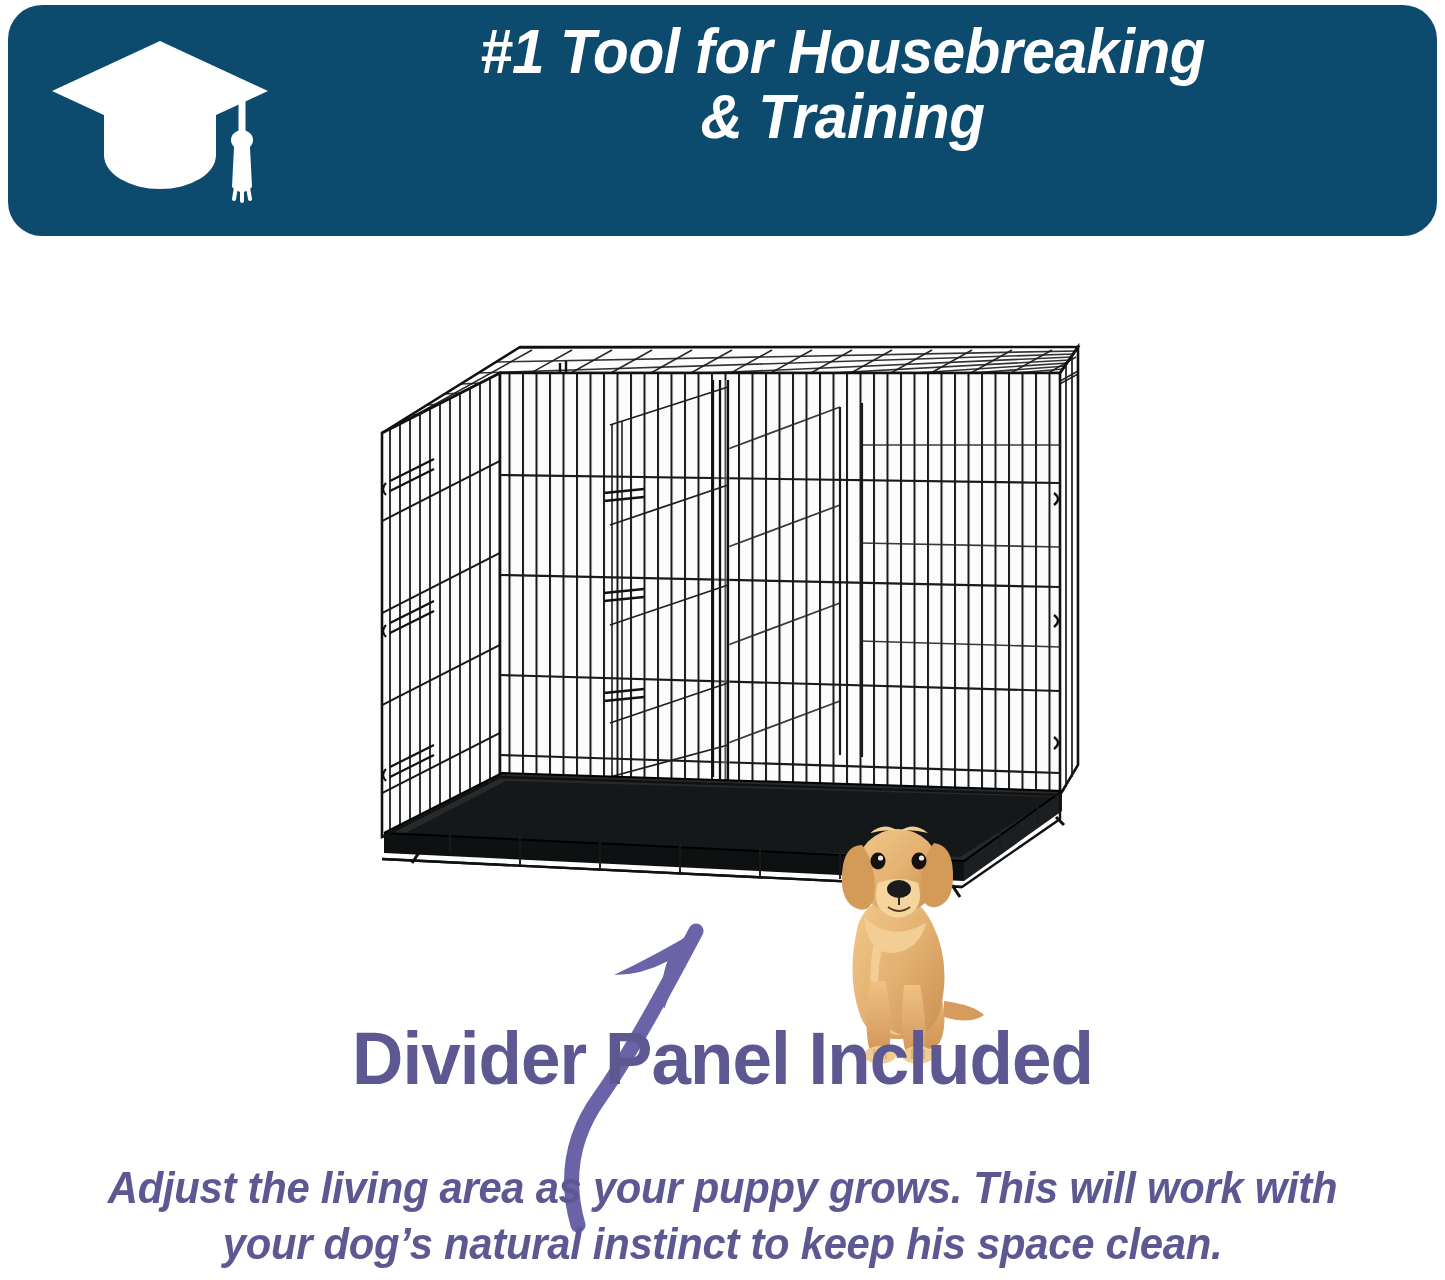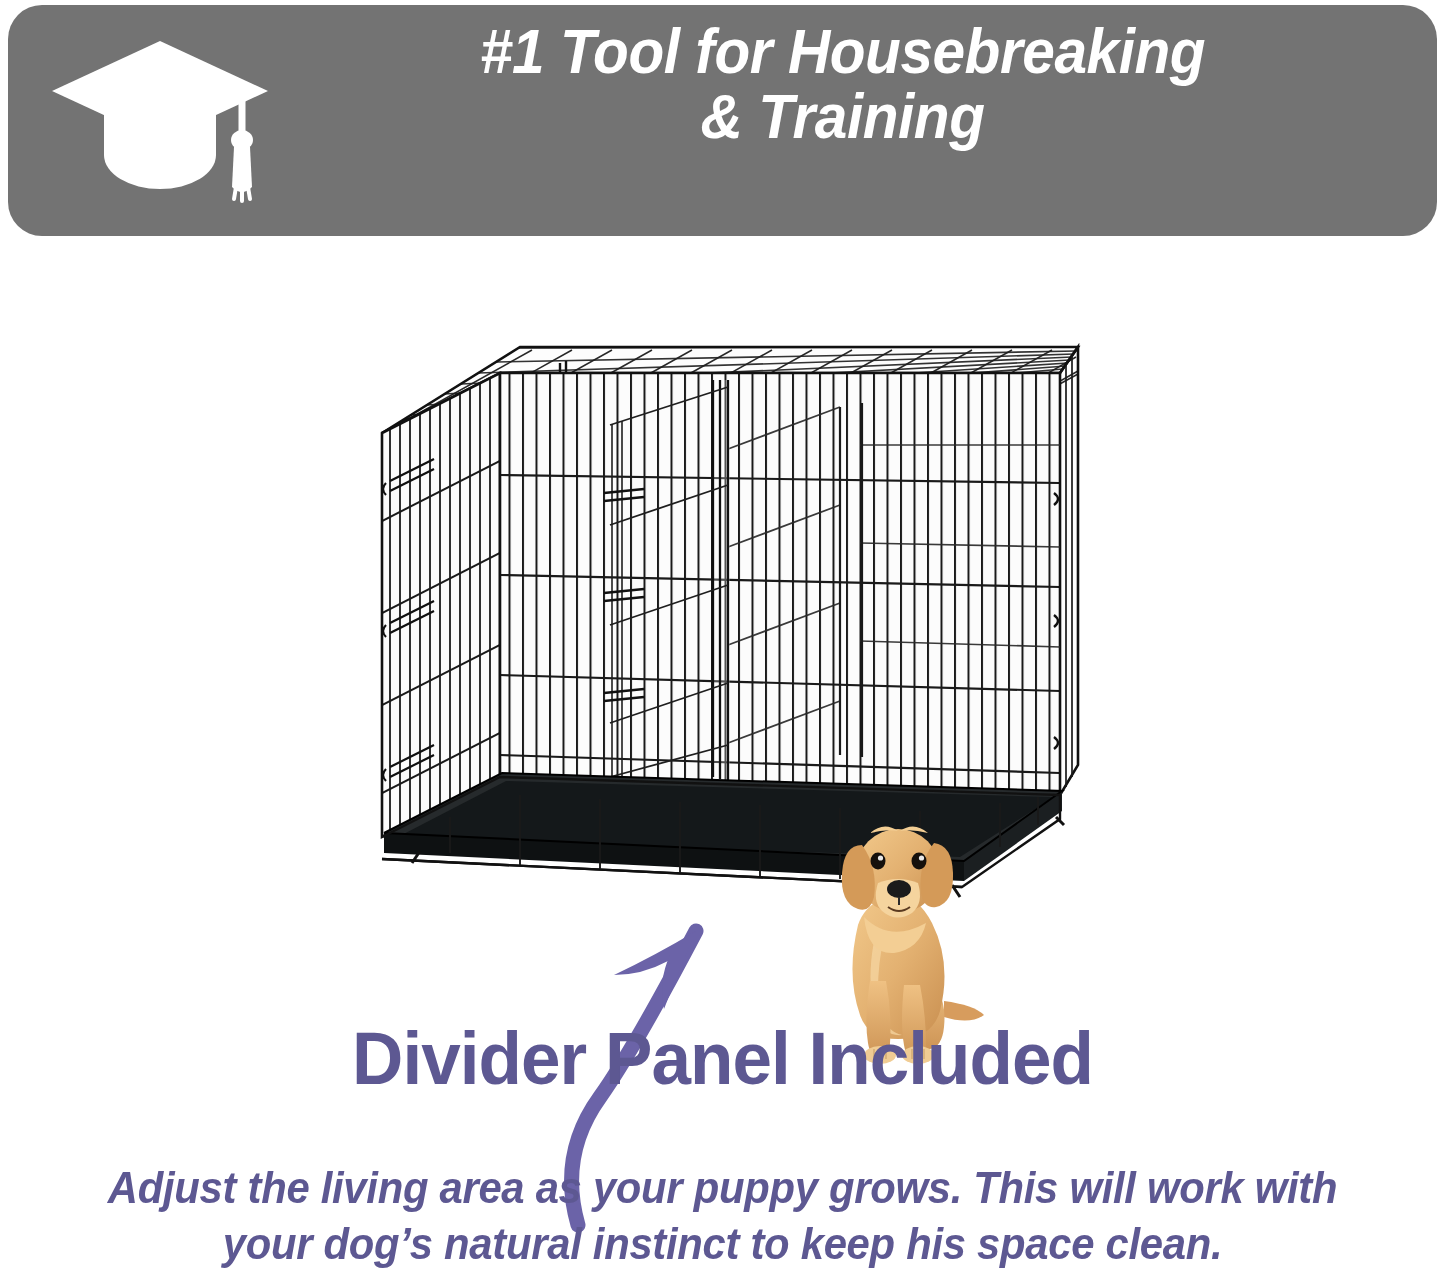--- a/index.html
+++ b/index.html
@@ -16,21 +16,21 @@
     -webkit-font-smoothing: antialiased;
   }
 
   
   .banner {
     position: absolute;
     left: 8px;
     top: 5px;
     width: 1429px;
     height: 231px;
-    background: #737373;
+    background: #0c4a6e;
     border-radius: 34px;
     display: flex;
     align-items: center;
     box-sizing: border-box;
   }
   .banner-icon {
     position: absolute;
     left: 38px;
     top: 22px;
     width: 228px;

